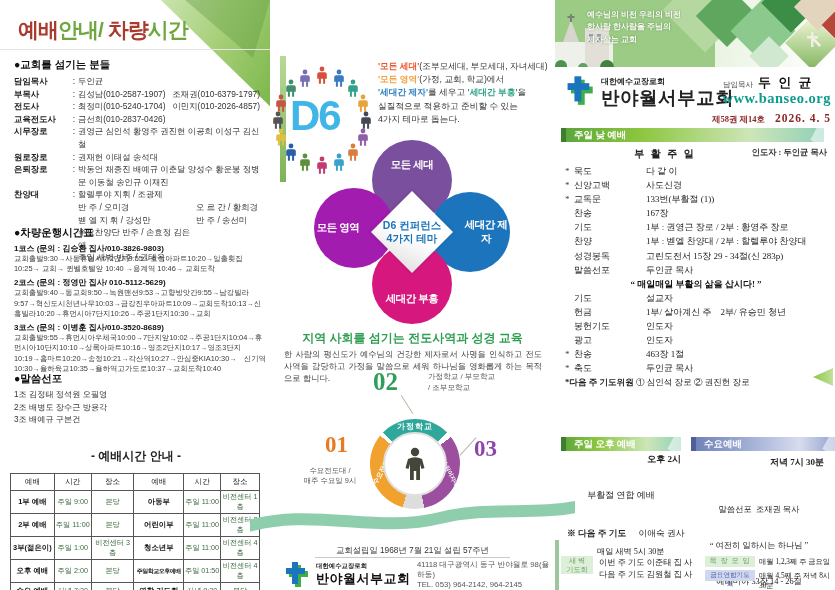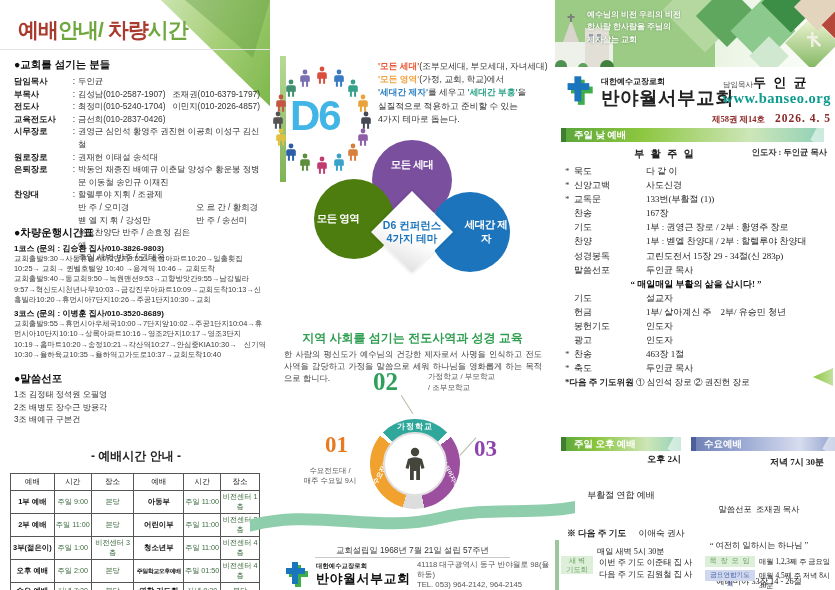--- a/index.html
+++ b/index.html
@@ -52,21 +52,21 @@
   #people-wrap { position:absolute; left:2px; top:52px; width:100px; height:138px; }
   .d6-logo { position:absolute; left:18px; top:40px; font-size:42px; font-weight:bold; color:#41b6e6; letter-spacing:-2px; }
   #d6-intro { position:absolute; left:108px; top:60px; width:174px; font-size:8.7px; line-height:1.52; color:#333; }
   .q-red{color:#e8542e;font-weight:bold} .q-org{color:#f0a03c;font-weight:bold}
   .q-blu{color:#2a7fc1;font-weight:bold} .q-grn{color:#2ba186;font-weight:bold}
 
   #venn { position:absolute; left:30px; top:140px; width:225px; height:185px; }
   .vc { position:absolute; width:80px; height:80px; border-radius:50%; display:flex; align-items:center; justify-content:center;
         color:#fff; font-weight:bold; font-size:10.5px; letter-spacing:-0.5px; z-index:1; text-align:center; }
   .vc-top { left:72px; top:0; background:#7a4f9e; padding-bottom:30px; }
-  .vc-left { left:14px; top:39px; background:#4d7c0f; padding-right:32px; }
+  .vc-left { left:14px; top:48px; background:#a21caf; padding-right:32px; }
   .vc-right { left:130px; top:52px; background:#1c75bc; padding-left:32px; }
   .vc-bottom { left:72px; top:104px; background:#d6187e; padding-top:30px; }
   .v-diamond { position:absolute; left:83px; top:63px; width:58px; height:58px; background:linear-gradient(160deg,#ffffff 55%,#e2e2e2);
         transform:rotate(45deg); z-index:2; box-shadow:0 0 4px rgba(0,0,0,.18); }
   .v-center-text { position:absolute; left:52px; top:79px; width:120px; text-align:center; z-index:3;
         color:#1c75bc; font-weight:bold; font-size:10.5px; line-height:1.25; }
 
   .mission-head { position:absolute; left:0; top:330px; width:285px; text-align:center; color:#2e9e50; font-weight:bold; font-size:12px; }
   .mission-body { position:absolute; left:14px; top:348px; width:258px; font-size:8.3px; line-height:1.45; color:#444; text-align:justify; }
 
@@ -98,21 +98,21 @@
 
   
   #right-panel { position:absolute; left:555px; top:0; width:280px; height:590px;font-family:Liberation Serif, serif; }
   #banner { position:absolute; left:0; top:0; width:280px; height:67px; overflow:hidden; background:linear-gradient(100deg,#cfe7c2,#e8f3e0 55%,#ffffff); }
   .vision-text { position:absolute; left:32px; top:9px; font-size:8px; line-height:1.55; color:#fdfdf6; font-weight:600; text-shadow:0 0 2px rgba(40,90,45,.55); z-index:3; }
   .edge-strip { position:absolute; left:0; top:540px; width:4px; height:50px; background:#9cc79c; }
   .mast { position:absolute; left:0; top:70px; width:280px; height:56px; }
   .mast-denom { position:absolute; left:46px; top:6px; font-size:8px; font-weight:bold; }
   .mast-church { position:absolute; left:46px; top:15px; font-size:18.5px; font-weight:bold; letter-spacing:0.5px; }
   .mast-pastor { position:absolute; left:168px; top:4px; font-size:7.5px; color:#444; }
-  .mast-pastor b { font-size:13px; color:#111; letter-spacing:2px; }
+  .mast-pastor b { font-size:13px; color:#111; margin-left:5px; letter-spacing:2px; }
   .mast-url { position:absolute; right:4px; top:20px; font-size:14.5px; font-weight:bold; color:#0f9b8e; letter-spacing:0.5px; }
   .mast-issue { position:absolute; right:4px; top:42px; font-size:8.5px; font-weight:bold; color:#8d2626; }
   .mast-issue b { font-size:11.5px; margin-left:10px; letter-spacing:1px; }
 
   .sec-bar { position:relative; height:14px; color:#fff; font-size:9.5px; font-weight:bold; line-height:14px; padding-left:13px; overflow:hidden; }
   .sec-bar::before { content:""; position:absolute; left:0; top:0; width:5px; height:14px; background:#3d7e2f; }
   .sec-bar.green { background:linear-gradient(90deg,#5aa53c,#8cc63f 30%,#cde6b8 72%,#8fd0b8); }
   .sec-bar.lav { background:linear-gradient(90deg,#6d7fb4,#9aa9d2 35%,#d7dcee 75%,#8fa0cc); }
   .sec-bar.lav::before { background:#4d5f9a; }
   .sec-bar::after { content:""; position:absolute; right:-6px; top:-3px; width:16px; height:20px; background:rgba(255,255,255,.55); transform:rotate(28deg); }
@@ -185,20 +185,21 @@
     </div>
 
     <div id="bus">
       <div class="lsec-head">●차량운행시간표</div>
       <div>
           <div>
           <div class="route-title">1코스 (문의 : 김승환 집사/010-3826-9803)</div>
           <div class="route-body">교회출발9:30→사동휴먼시아2단지9:55→호성아파트10:20→일출횟집10:25→ 교회→ 퀸벨호텔앞 10:40 →용계역 10:46→ 교회도착</div>
         </div>
           <div>
+          <div class="route-title">2코스 (문의 : 정영만 집사/ 010-5112-5629)</div>
           <div class="route-body">교회출발9:40→동교회9:50→녹원맨션9:53→고향방앗간9:55→남강빌라9:57→혁신도시천년나무10:03→금강진우아파트10:09→교회도착10:13→신흥빌라10:20→휴먼시아7단지10:26→주공1단지10:30→교회</div>
         </div>
           <div>
           <div class="route-title">3코스 (문의 : 이병훈 집사/010-3520-8689)</div>
           <div class="route-body">교회출발9:55→휴먼시아우체국10:00→7단지앞10:02→주공1단지10:04→휴먼시아10단지10:10→상록아파트10:16→영조2단지10:17→영조3단지10:19→홈마트10:20→송정10:21→각산역10:27→안심중KIA10:30→ 신기역 10:30→율하육교10:35→율하역고가도로10:37→교회도착10:40</div>
         </div>
         </div>
     </div>
 
     <div id="parking">
@@ -313,20 +314,21 @@
       <div><span class="q-org">'모든 영역'</span><span>(가정, 교회, 학교)에서</span></div>
       <div><span class="q-blu">'세대간 제자'</span><span>를 세우고 </span><span class="q-grn">'세대간 부흥'</span><span>을</span></div>
       <div>실질적으로 적용하고 준비할 수 있는</div>
       <div>4가지 테마로 돕는다.</div>
     </div>
 
     <div id="venn">
       <div class="vc vc-top">모든 세대</div>
       <div class="vc vc-left">모든 영역</div>
       <div class="vc vc-right">세대간 제자</div>
+      <div class="vc vc-bottom">세대간 부흥</div>
       <div class="v-diamond"></div>
       <div class="v-center-text">
         <div>D6 컨퍼런스</div>
         <div>4가지 테마</div>
       </div>
     </div>
 
     <div class="mission-head">지역 사회를 섬기는 전도사역과 성경 교육</div>
     <div class="mission-body">한 사람의 평신도가 예수님의 건강한 제자로서 사명을 인식하고 전도 사역을 감당하고 가정을 말씀으로 세워 하나님을 영화롭게 하는 목적으로 합니다.</div>
 

